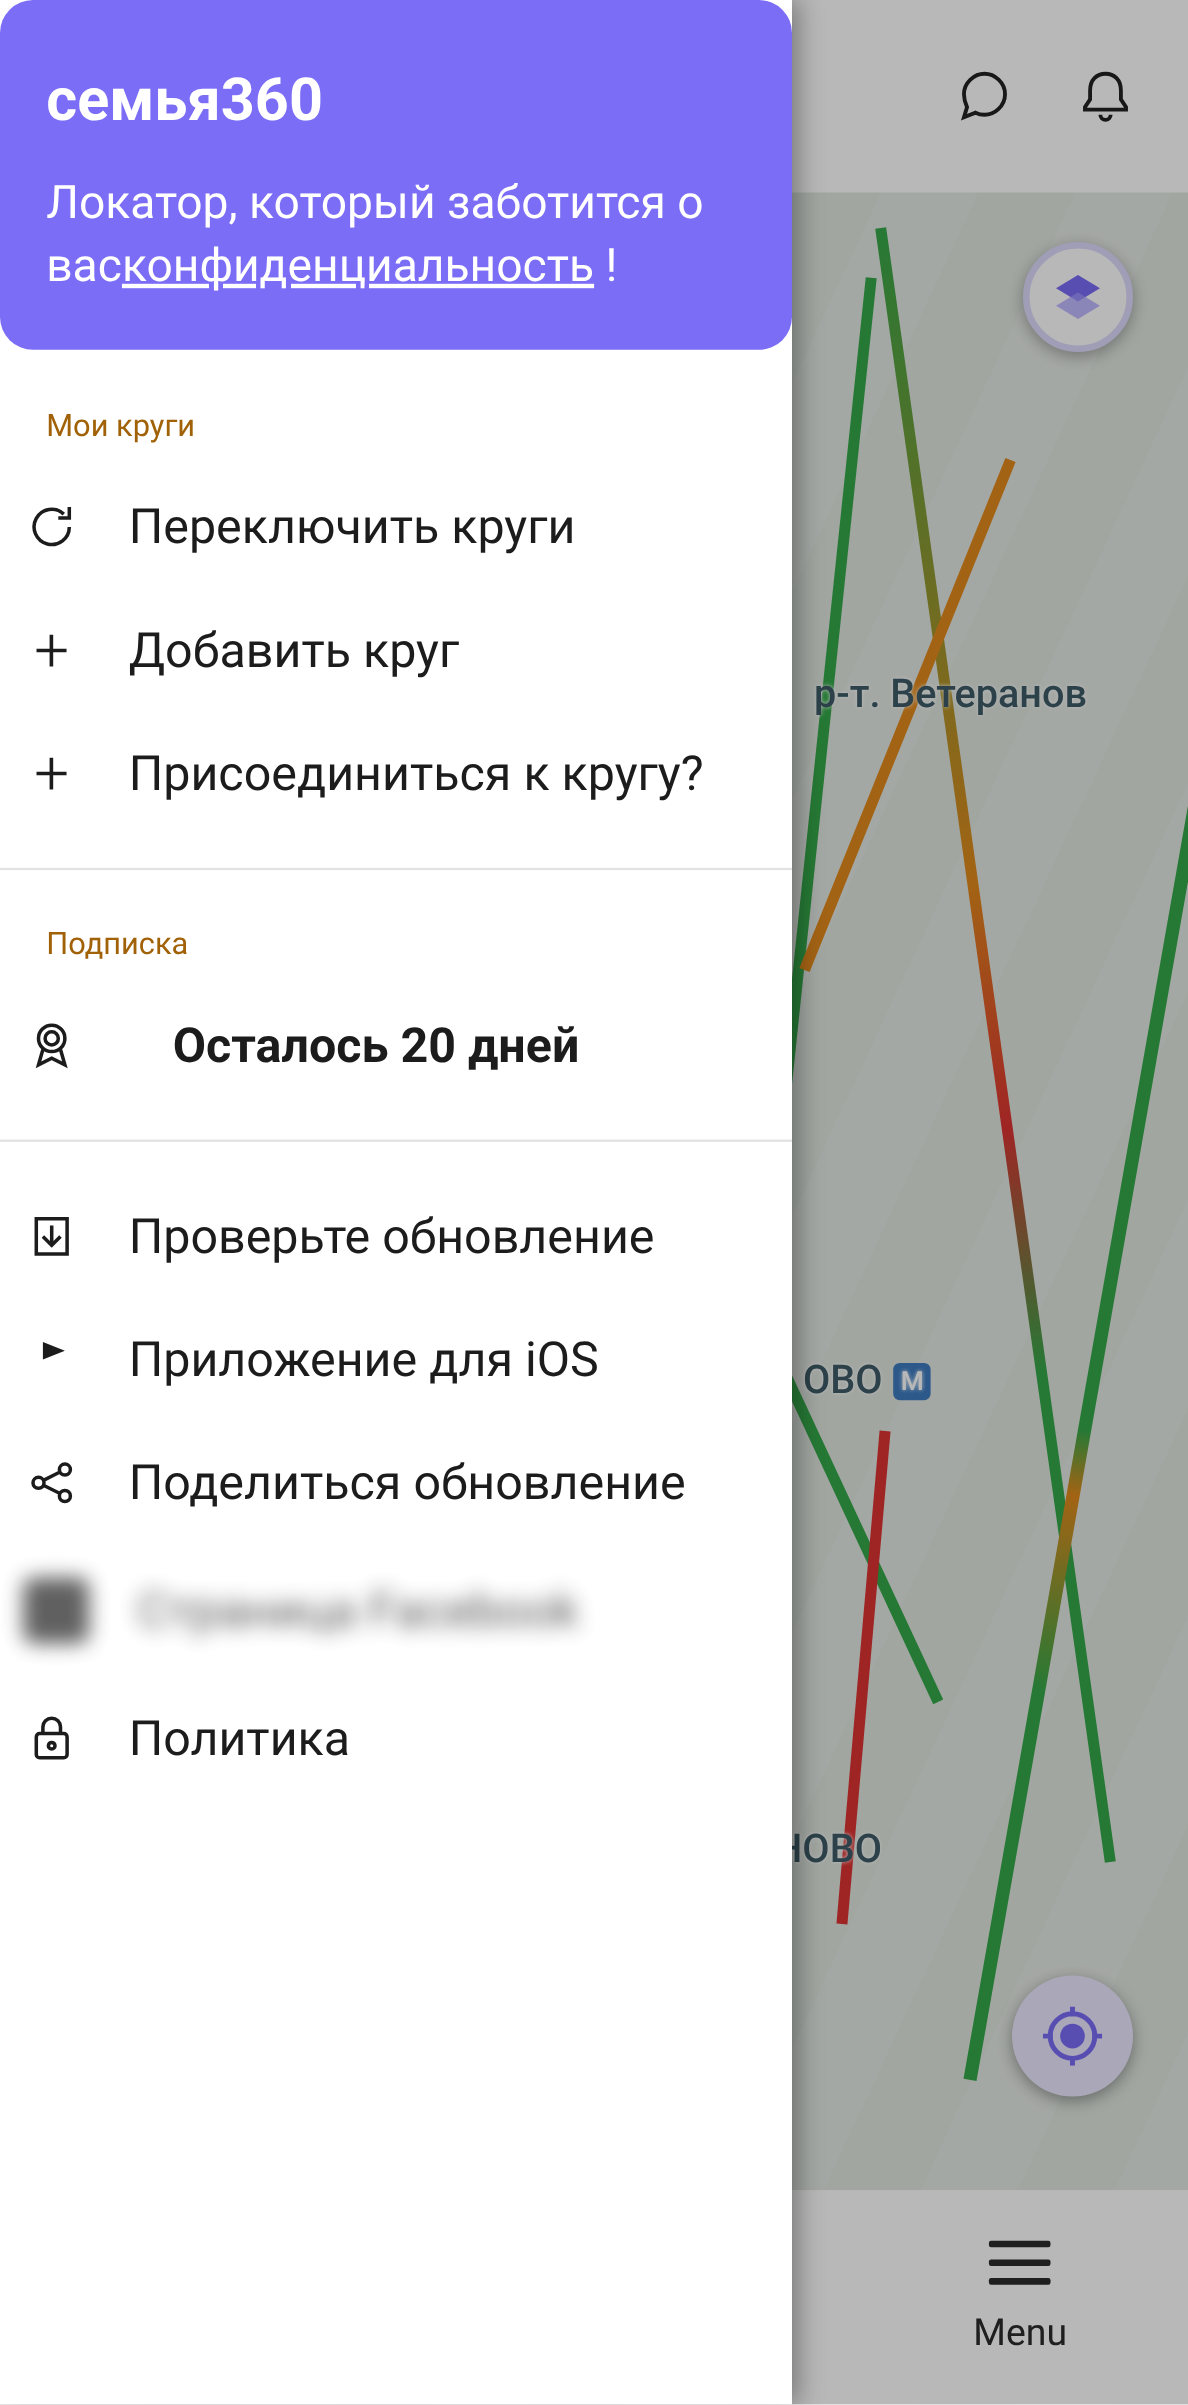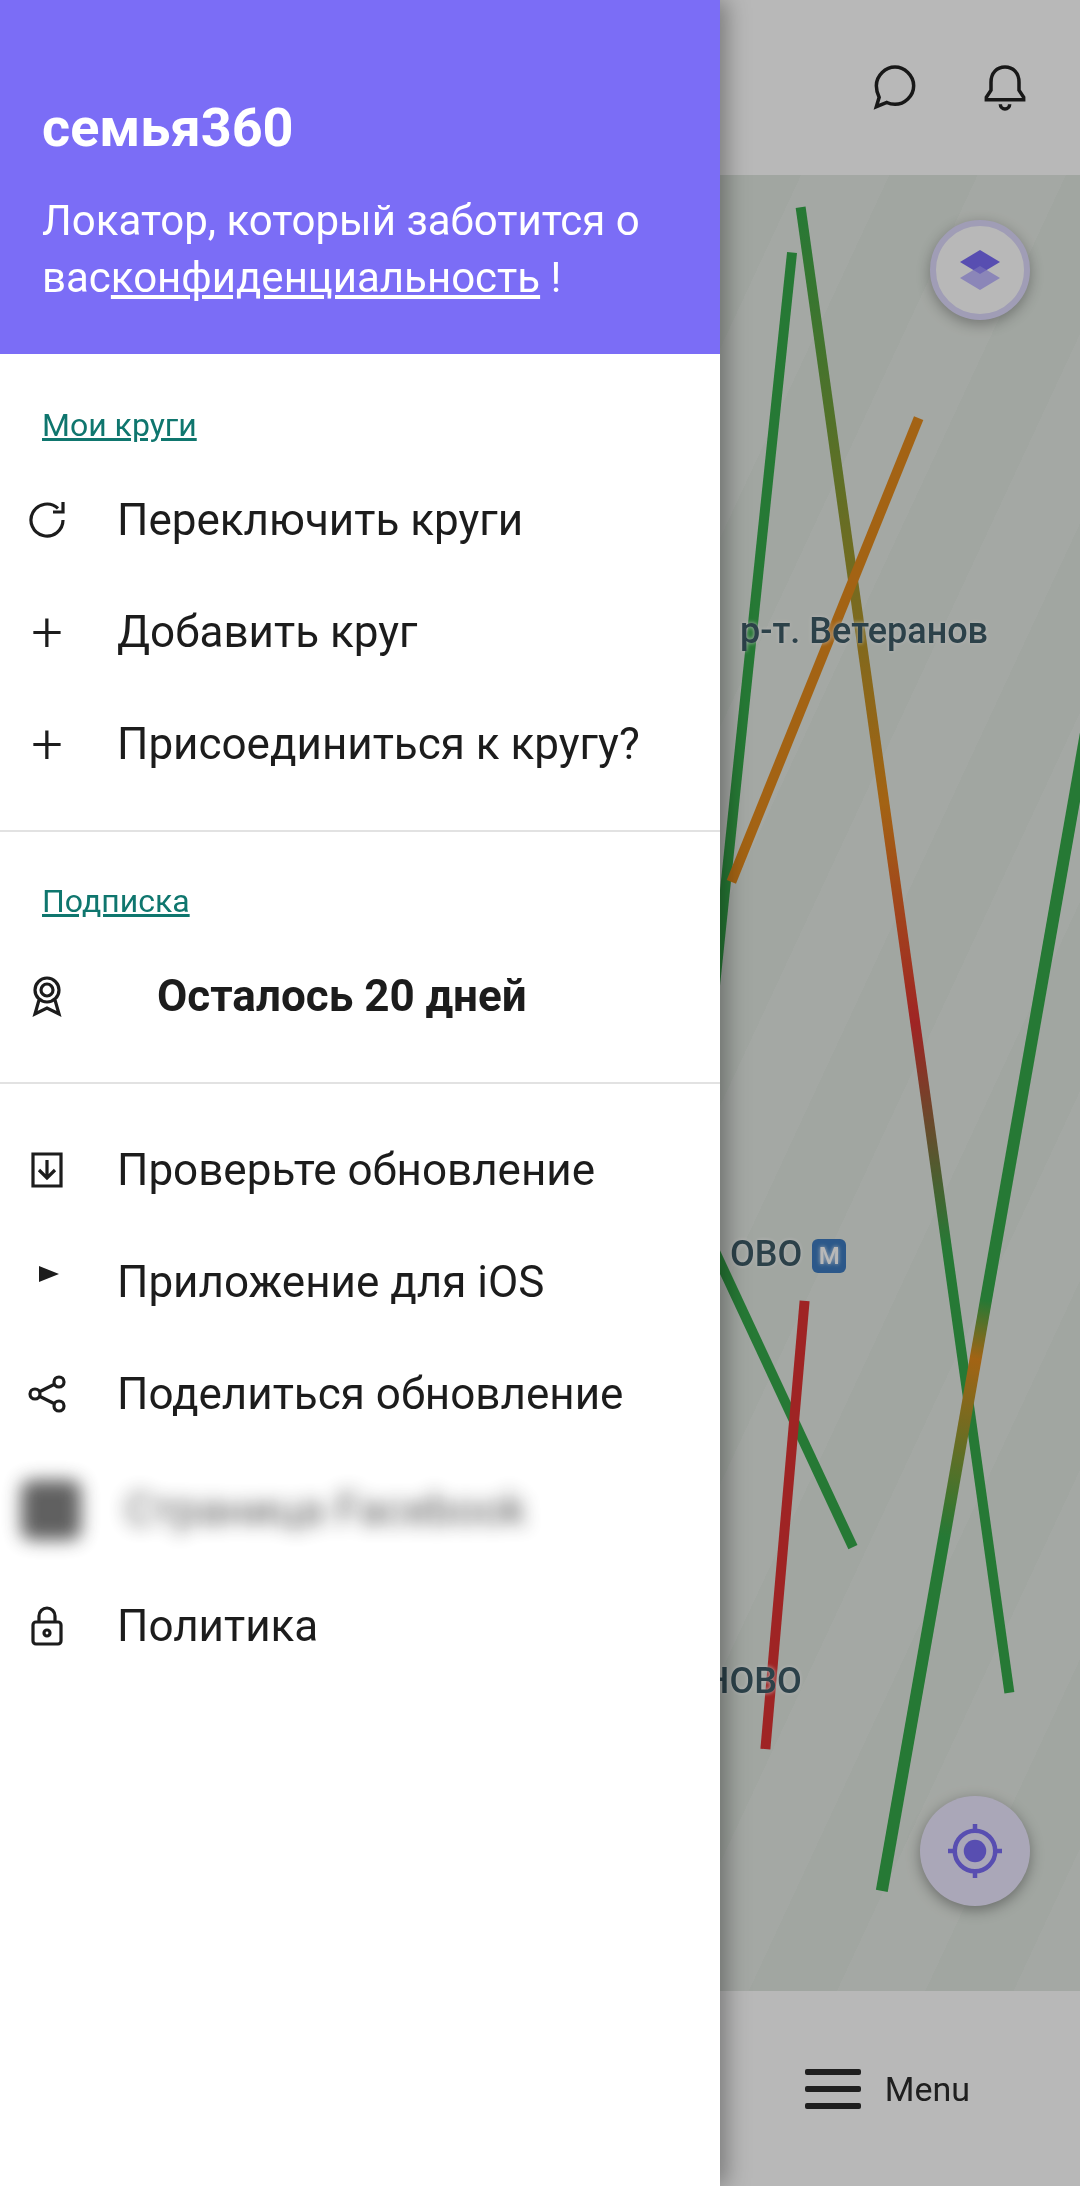--- a/index.html
+++ b/index.html
@@ -79,49 +79,49 @@
     color:#fff;font-size:24px;line-height:34px;text-align:center;vertical-align:middle;
     margin-left:10px;
   }
 
   .bottom-bar{
     position:absolute;left:0;right:0;bottom:0;height:195px;
     background:#fff;
     display:flex;align-items:center;justify-content:flex-end;
     padding-right:110px;
   }
-  .menu-btn{display:flex;align-items:center;gap:24px;}
+  .menu-btn{display:flex;flex-direction:column;align-items:center;gap:24px;}
   .menu-btn .burger{width:56px;height:40px;display:flex;flex-direction:column;justify-content:space-between;}
   .menu-btn .burger span{height:6px;background:#2b2b2b;border-radius:2px;}
   .menu-btn .lbl{font-size:34px;color:#2b2b2b;}
 
   
   .drawer{
     position:absolute; left:0; top:0; bottom:0; width:720px;
     background:#fff;
     box-shadow:6px 0 22px rgba(0,0,0,.35);
     display:flex; flex-direction:column;
   }
   .drawer-header{
     background:#7b6df6;
-    padding:96px 42px 48px 42px;
+    padding:60px 42px 48px 42px;
     color:#fff;
+    border-radius:30px;
   }
   .drawer-header .title{
     font-size:54px; font-weight:700; margin-bottom:34px;
   }
   .drawer-header .tagline{
     font-size:42px; line-height:1.35;
   }
   .drawer-header .privacy-link{ text-decoration:underline;text-align:right; }
 
   .section-label{
-    font-size:32px; color:#0f766e;
+    font-size:28px; color:#a16207;
     padding:52px 42px 20px 42px;
-    text-decoration:underline;
   }
 
   .menu-list{list-style:none;}
   .menu-item{
     display:flex; align-items:center;
     padding:30px 21px;
     gap:44px;
     font-size:44px; color:#1c1c1c;
   }
   .menu-item.bold .label{font-weight:700;margin-left:40px;}

